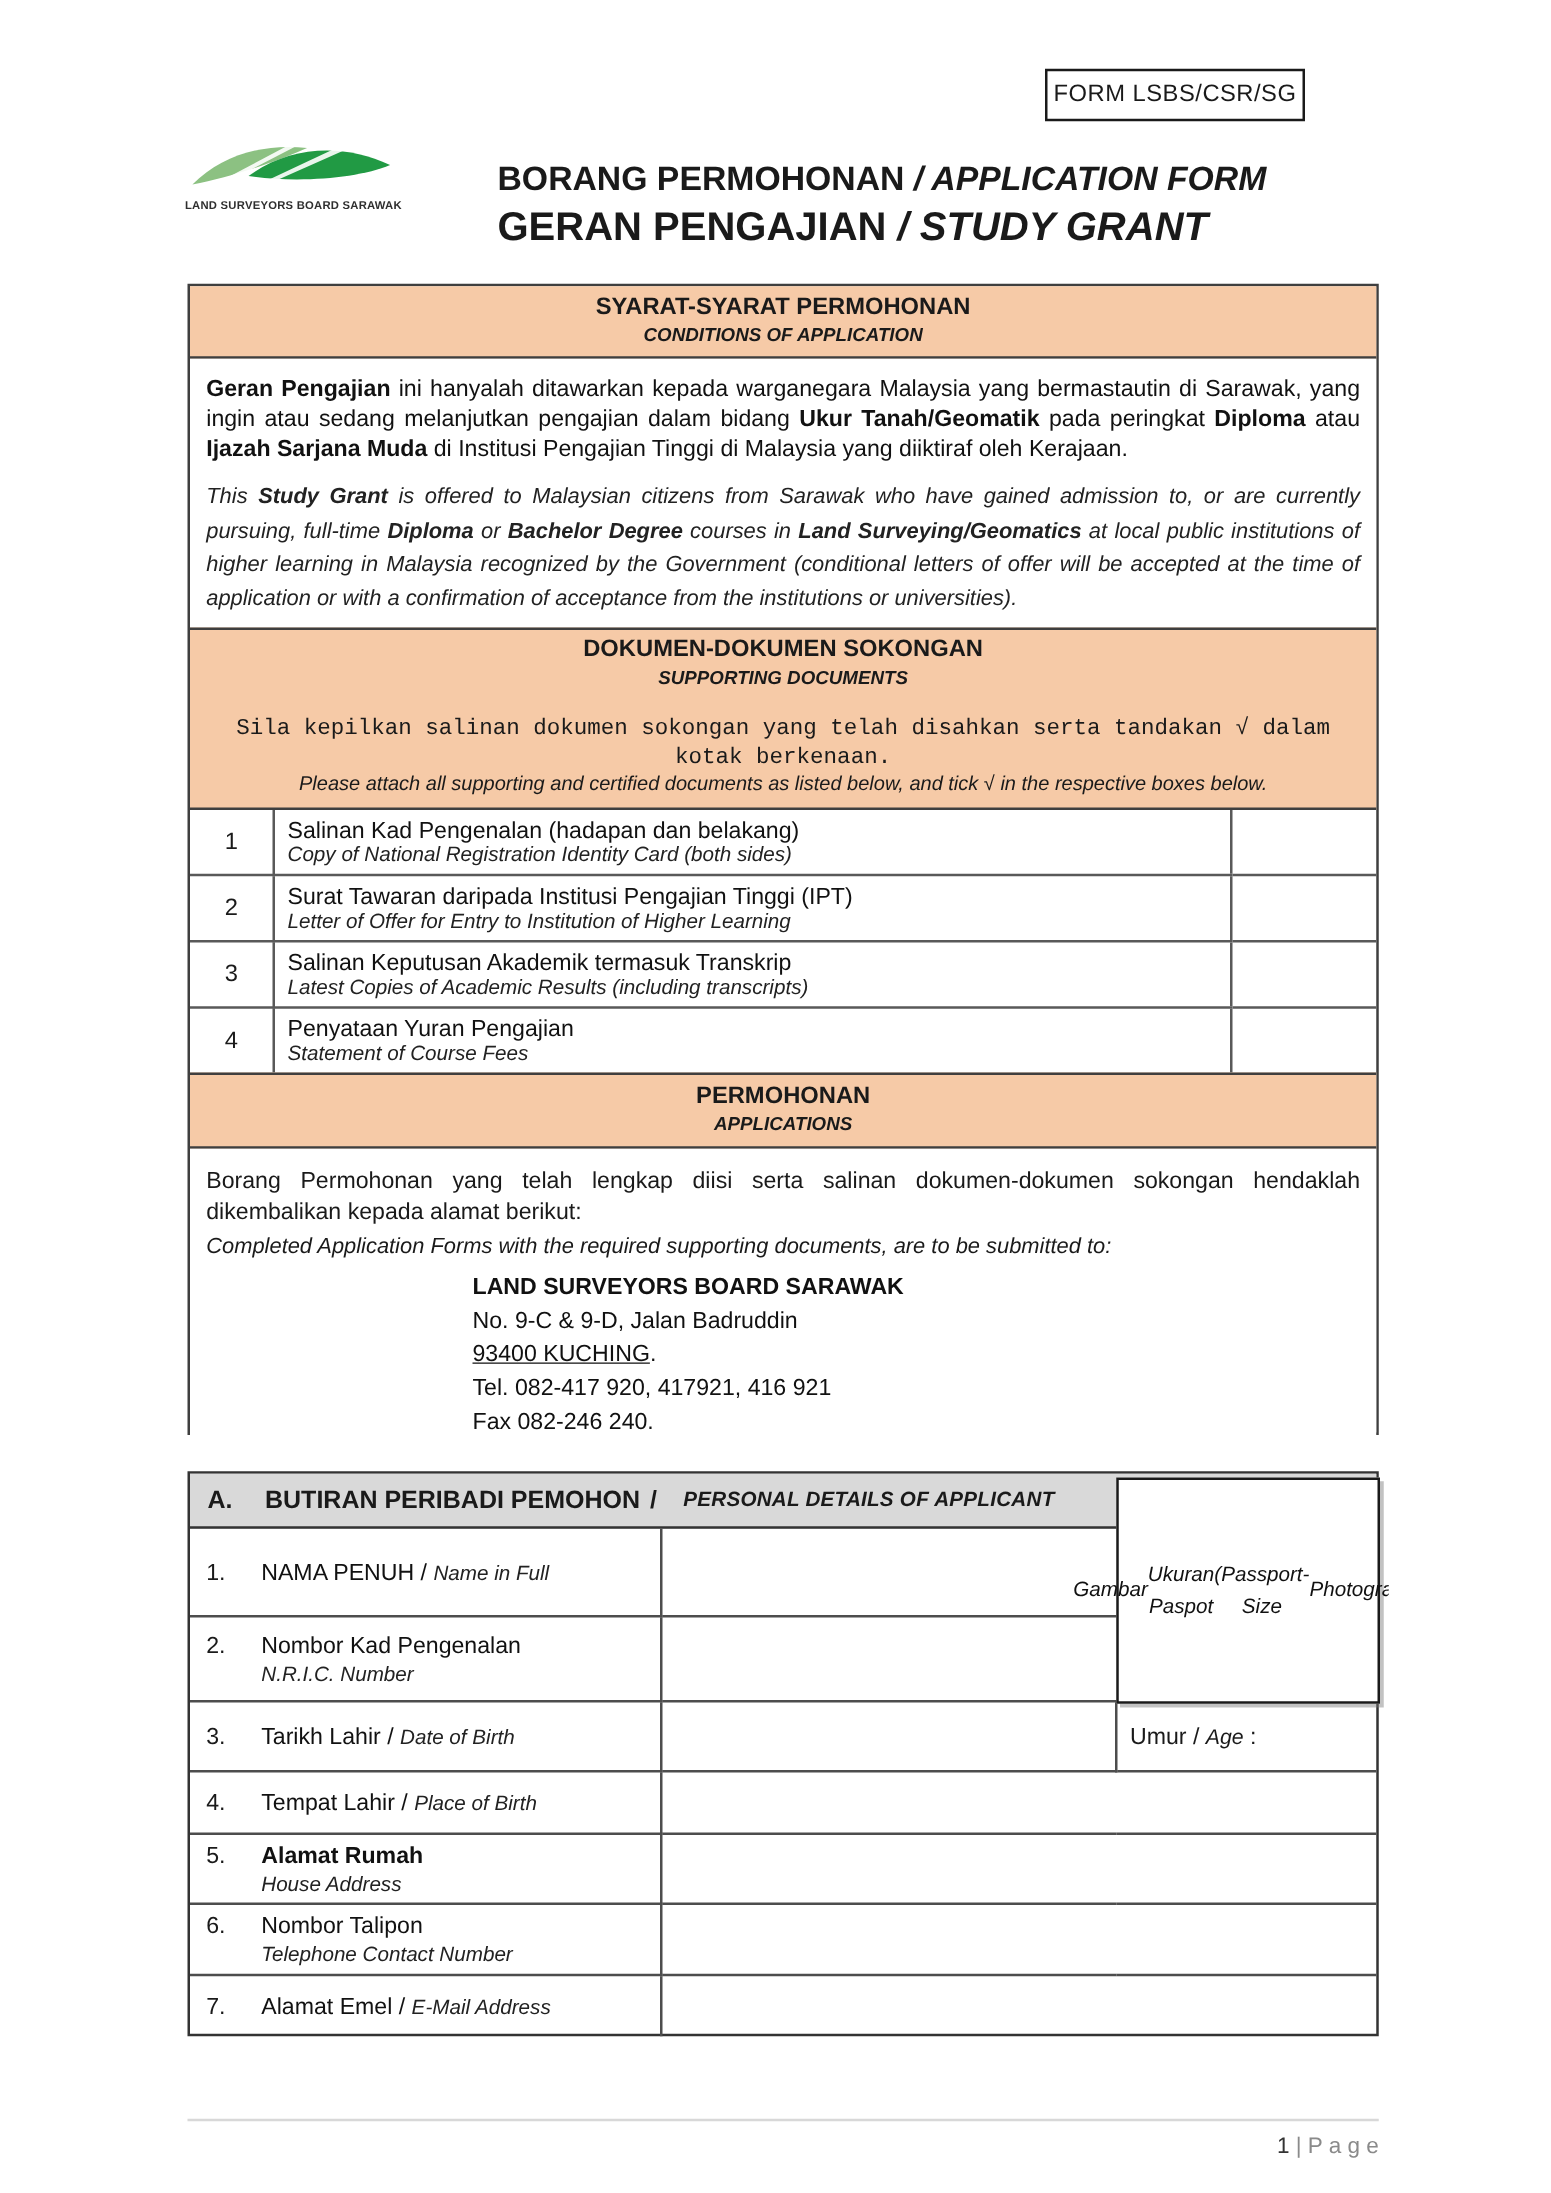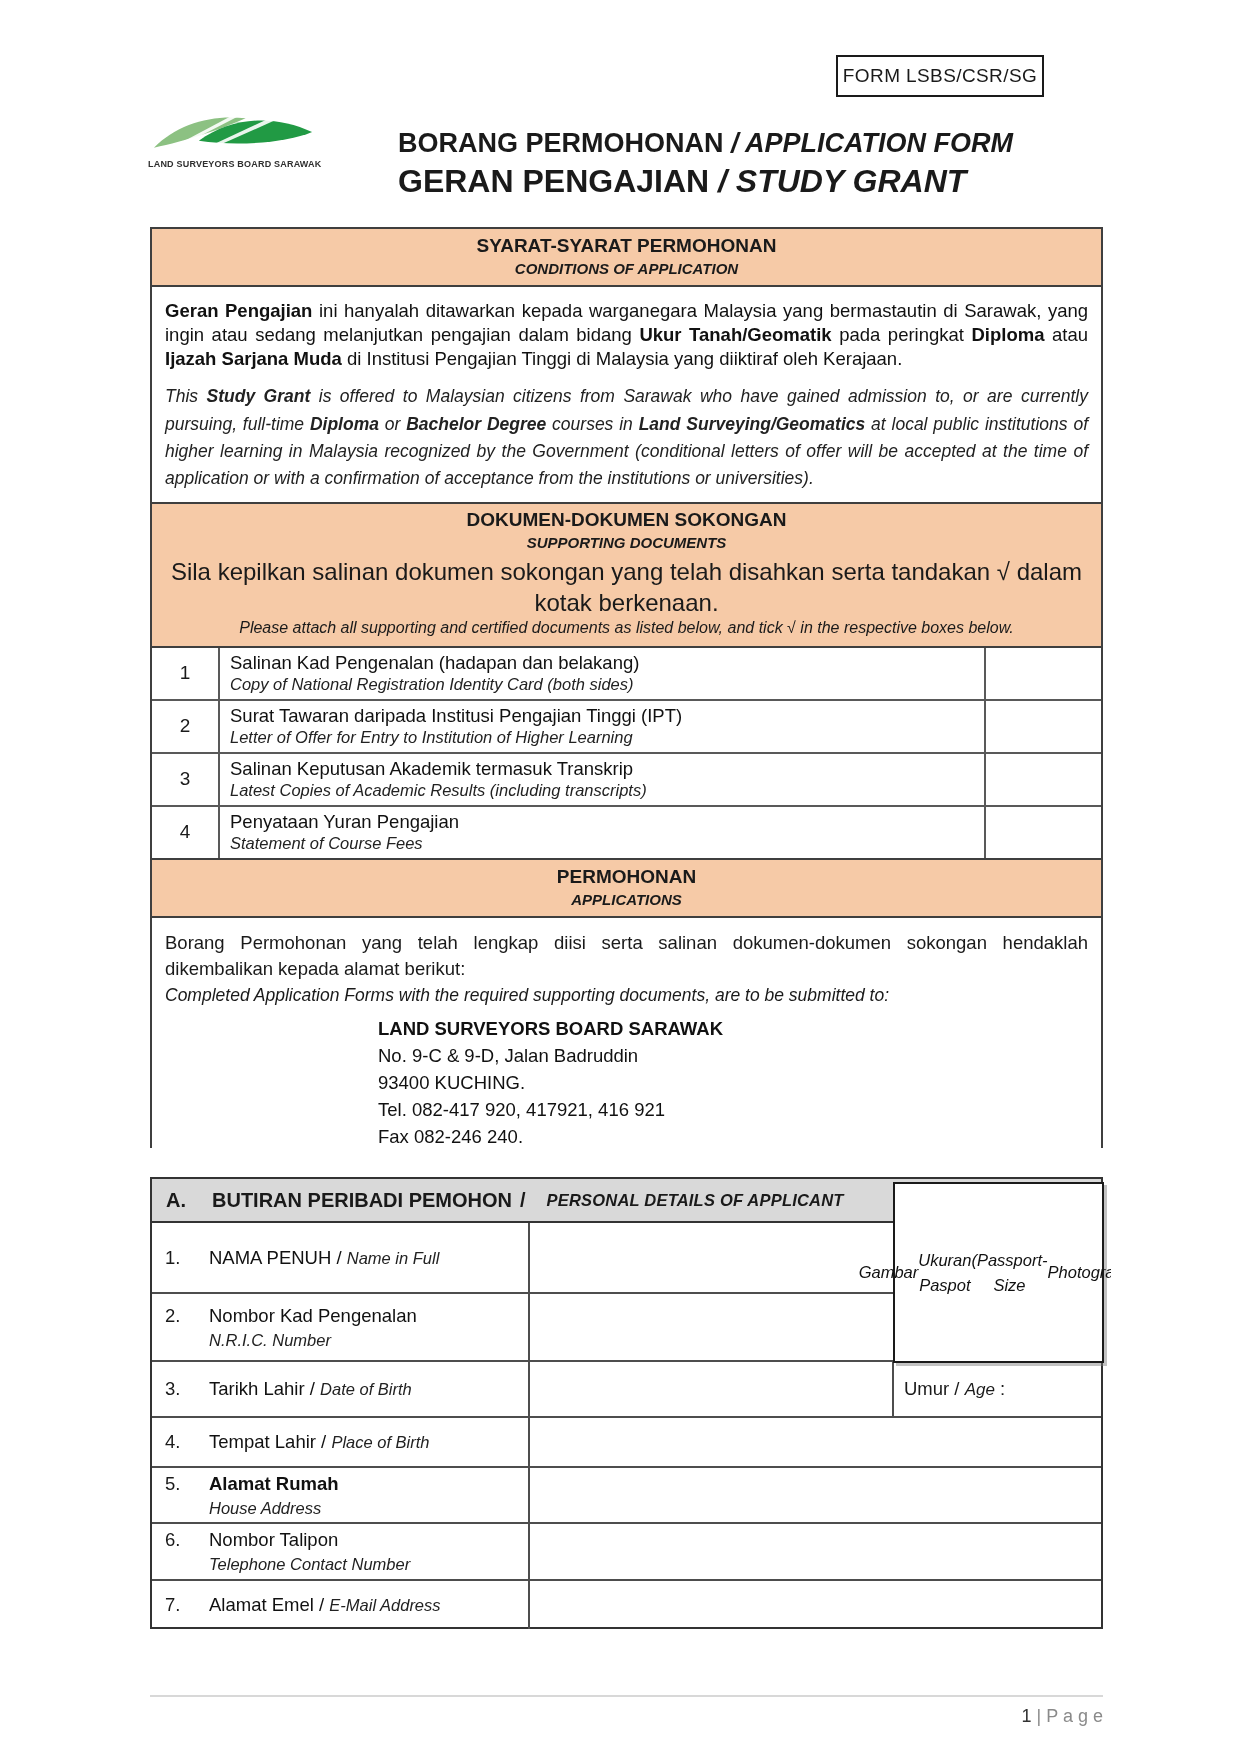--- a/index.html
+++ b/index.html
@@ -29,37 +29,37 @@
     border:2px solid #3f3f3f; box-sizing:border-box;
     display:flex; flex-direction:column;
   }
   .peach-hdr{background:#F6CAA7; text-align:center; padding:5px 10px 7px; border-bottom:2px solid #3f3f3f;}
   .ph-my{font-size:19px; font-weight:700; line-height:1.3;}
   .ph-en{font-size:15px; font-weight:700; font-style:italic; line-height:1.3;}
   .cond-body{padding:6px 13px 10px; background:#fff;}
   .p-my{font-size:18.5px; line-height:1.28; text-align:justify; margin:6px 0 0; color:#111;}
   .p-en{font-size:17.5px; font-style:italic; line-height:1.56; text-align:justify; margin:13px 0 0; color:#222;}
   .docs-hdr{border-top:0; padding:4px 10px 8px;}
-  .note-my{font-size:24px; line-height:1.3; margin-top:3px;}
+  .note-my{font-size:18px; line-height:1.3; margin-top:19px;font-family:Liberation Mono, monospace;}
   .note-en{font-size:16px; font-style:italic; line-height:1.25;}
   .docs-table{width:100%; border-collapse:collapse; table-layout:fixed;}
   .docs-table td{height:45px; vertical-align:middle; border-bottom:2px solid #595959;}
   .docs-table tr:last-child td{border-bottom:0;}
   .docs-table td.num{width:64px; text-align:center; font-size:19px; border-right:2px solid #595959;}
   .docs-table td.desc{padding:3px 10px;}
   .docs-table td.chk{width:113px; border-left:2px solid #595959;}
   .d-my{font-size:18.5px; line-height:1.2; color:#111;}
   .d-en{font-size:16.5px; font-style:italic; line-height:1.2; color:#222;}
   .apps-hdr{border-top:2px solid #3f3f3f; border-bottom:2px solid #3f3f3f;}
   .apps-body{padding:8px 13px 10px; flex:1; background:#fff;}
   .p-my2{font-size:18.5px; line-height:1.38; text-align:justify; margin:4px 0 0;}
   .p-en2{font-size:17.5px; font-style:italic; margin:3px 0 0; line-height:1.35;}
   .address{margin:7px 0 0 213px; font-size:18.5px; line-height:1.46; color:#111;}
   .addr-name{font-weight:700;}
-  .u{}
+  .u{text-decoration:underline;}
   
   .section-a{
     position:absolute; left:150px; top:1177px; width:953px; height:452px;
     border:2px solid #333; box-sizing:border-box;
   }
   .a-hdr{
     height:44px; background:#D9D9D9; border-bottom:2px solid #333; box-sizing:border-box;
     display:flex; align-items:center; padding-left:14px;
   }
   .a-letter{font-size:20px; font-weight:700; width:46px;}

